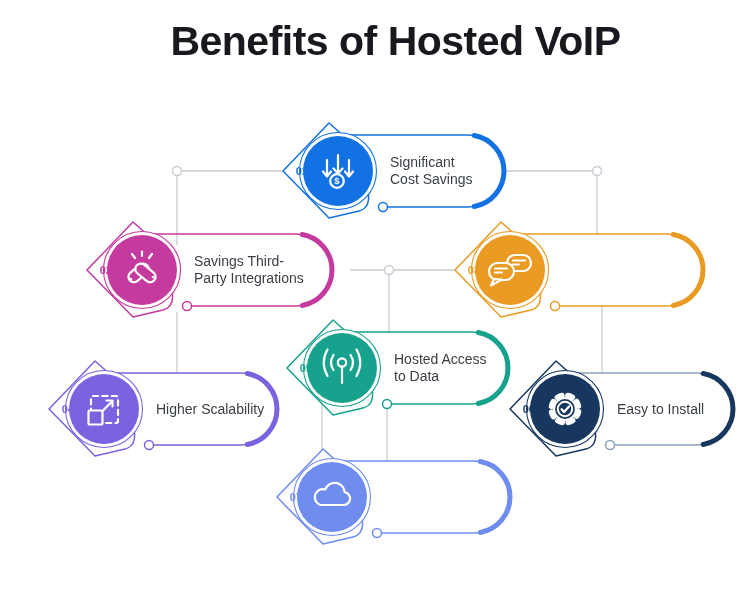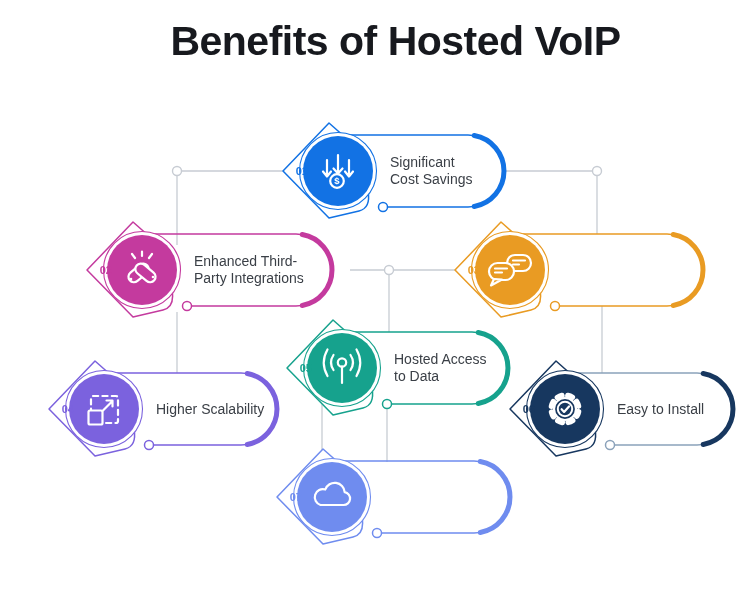--- a/index.html
+++ b/index.html
@@ -81,21 +81,21 @@
       <g class="icon" transform="translate(70,56)">
         <path d="M-10,-16 L-7,-12 M0,-18.5 L0,-14 M10,-16 L7,-12"></path>
         <rect class="fillc" x="-16" y="-5.5" width="23" height="11" rx="5.5" transform="rotate(-40)"></rect>
         <rect class="fillc" x="-7" y="-5.5" width="23" height="11" rx="5.5" transform="rotate(40)"></rect>
         <circle class="dotf" cx="-11" cy="9" r="1.3"></circle>
         <circle class="dotf" cx="11" cy="7" r="1.3"></circle>
       </g>
     </svg>
     <span class="num">02</span>
     <div class="label">
-      <div>Enhanced Third-</div>
+      <div>Savings Third-</div>
       <div>Party Integrations</div>
     </div>
   </div>
 
   <div class="item" style="left: 420px; top: 214px; width: 271px; --c: #e99b23; --lc: #e99b23;">
     <svg class="art" width="271" height="112">
       <path class="pill" d="M70,20 H227 A36,36 0 0 1 227,92 H119.5"></path>
       <circle class="ringdot" cx="115" cy="92" r="4.5"></circle>
       <path class="arc" d="M233.25,20.55 A36,36 0 0 1 233.25,91.45"></path>
       <path class="arrow" d="M15,56 L61,8 L95,38 L100,76 Q103,93 91,96 L61,103 Z"></path>

